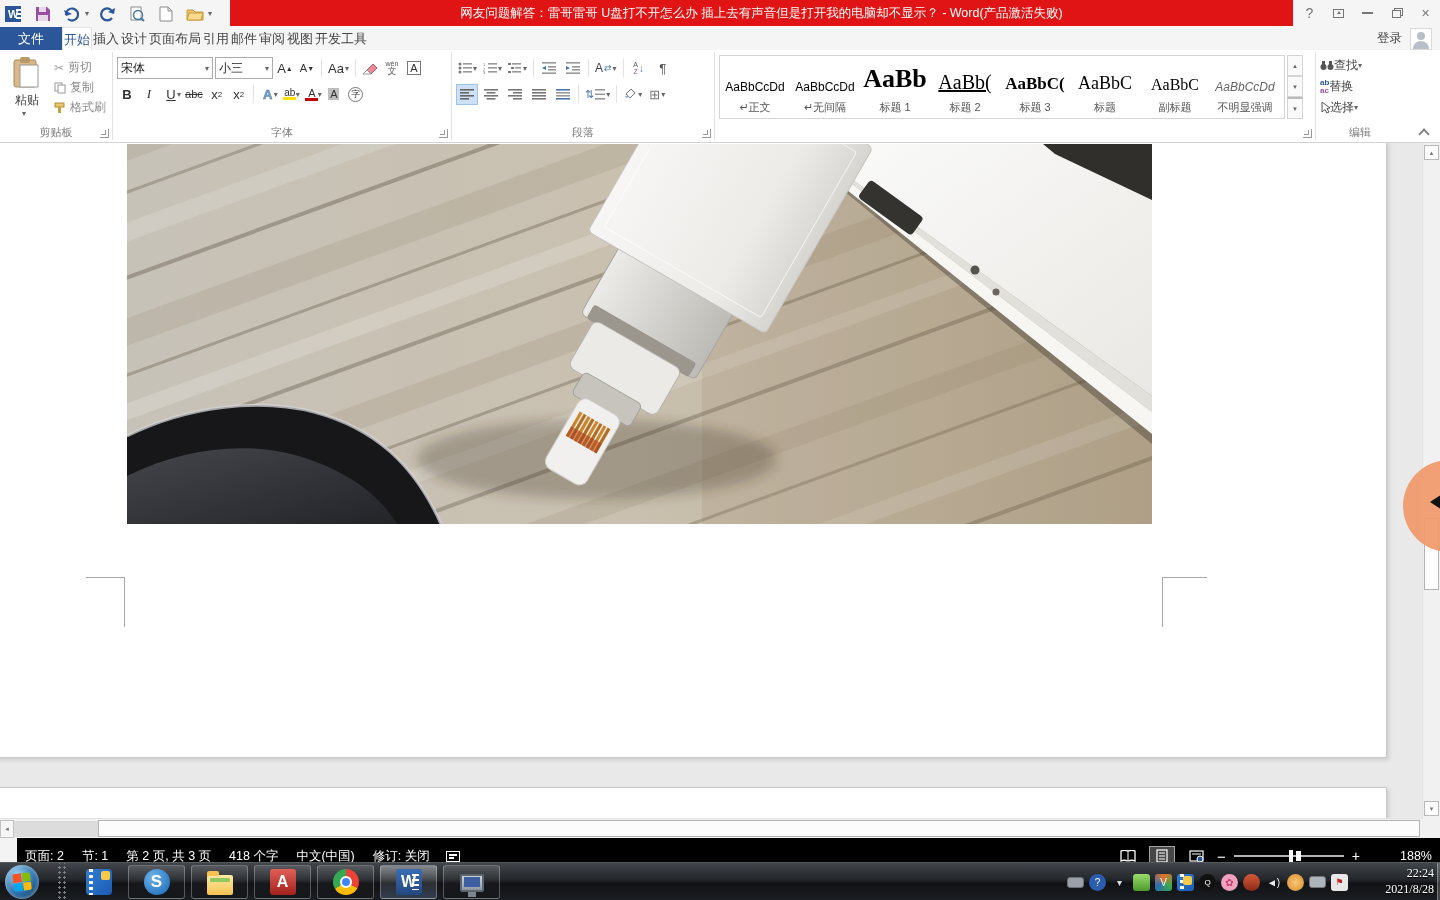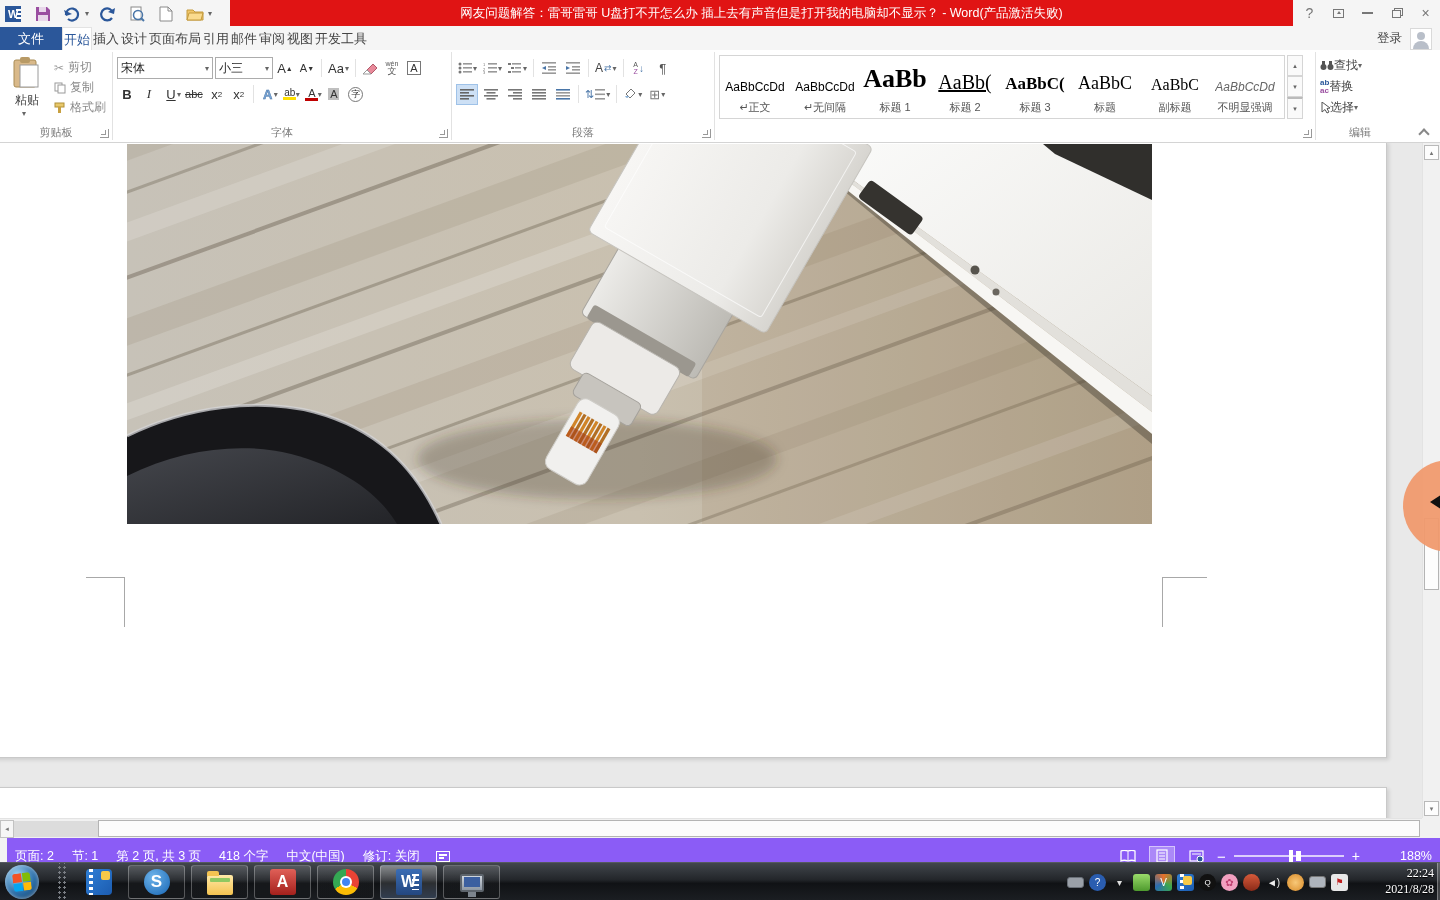--- a/index.html
+++ b/index.html
@@ -111,21 +111,21 @@
   .hscroll { position:absolute; left:0; right:18px; bottom:0; height:20px; background:#f1f1f1; border-top:1px solid #e3e3e3; }
   .harrow { position:absolute; left:0; top:1px; width:14px; height:18px; border:1px solid #c2c2c2; background:#f6f6f6; color:#777; font-size:7px; display:flex; align-items:center; justify-content:center; }
   .htrack { position:absolute; left:14px; top:2px; width:84px; height:16px; background:#dcdcdc; }
   .hthumb { position:absolute; left:98px; top:1px; right:2px; height:17px; background:#fcfcfc; border:1px solid #b4b4b4; }
   .scorner { position:absolute; right:0; bottom:0; width:18px; height:20px; background:#f1f1f1; }
   
   .halo { position:absolute; left:1403px; top:317px; width:92px; height:92px; border-radius:50%; background:#f09a6e; opacity:.95; z-index:5; }
   .cursorarrow { position:absolute; left:1430px; top:350px; z-index:6; width:0; height:0; border-top:9px solid transparent; border-bottom:9px solid transparent; border-right:14px solid #111; }
 
   
-  .statusbar { position:absolute; left:7px; right:0; top:838px; height:36px; background:#8b5cf6; color:#fff; display:flex; align-items:center; font-size:12.5px; }
+  .statusbar { position:absolute; left:17px; right:0; top:838px; height:36px; background:#000000; color:#fff; display:flex; align-items:center; font-size:12.5px; }
   .stitem-l { margin-left:18px; white-space:nowrap; }
   .stitem-l:first-child { margin-left:8px; }
   .gridicon { width:14px; height:11px; border:1px solid #fff; margin-left:16px; position:relative; }
   .gridicon:before { content:""; position:absolute; left:2px; top:2px; right:2px; height:2px; background:#fff; }
   .gridicon:after { content:""; position:absolute; left:2px; bottom:2px; width:5px; height:2px; background:#fff; }
   .st-right { position:absolute; right:8px; display:flex; align-items:center; gap:8px; }
   .viewbtn { width:26px; height:20px; display:flex; align-items:center; justify-content:center; }
   .viewbtn.active { background:rgba(255,255,255,.28); border:1px solid rgba(255,255,255,.5); }
   .zoomtrack { position:relative; width:110px; height:2px; background:rgba(255,255,255,.7); }
   .zoomtrack i { position:absolute; left:50%; top:-5px; width:4px; height:12px; background:#fff; }

